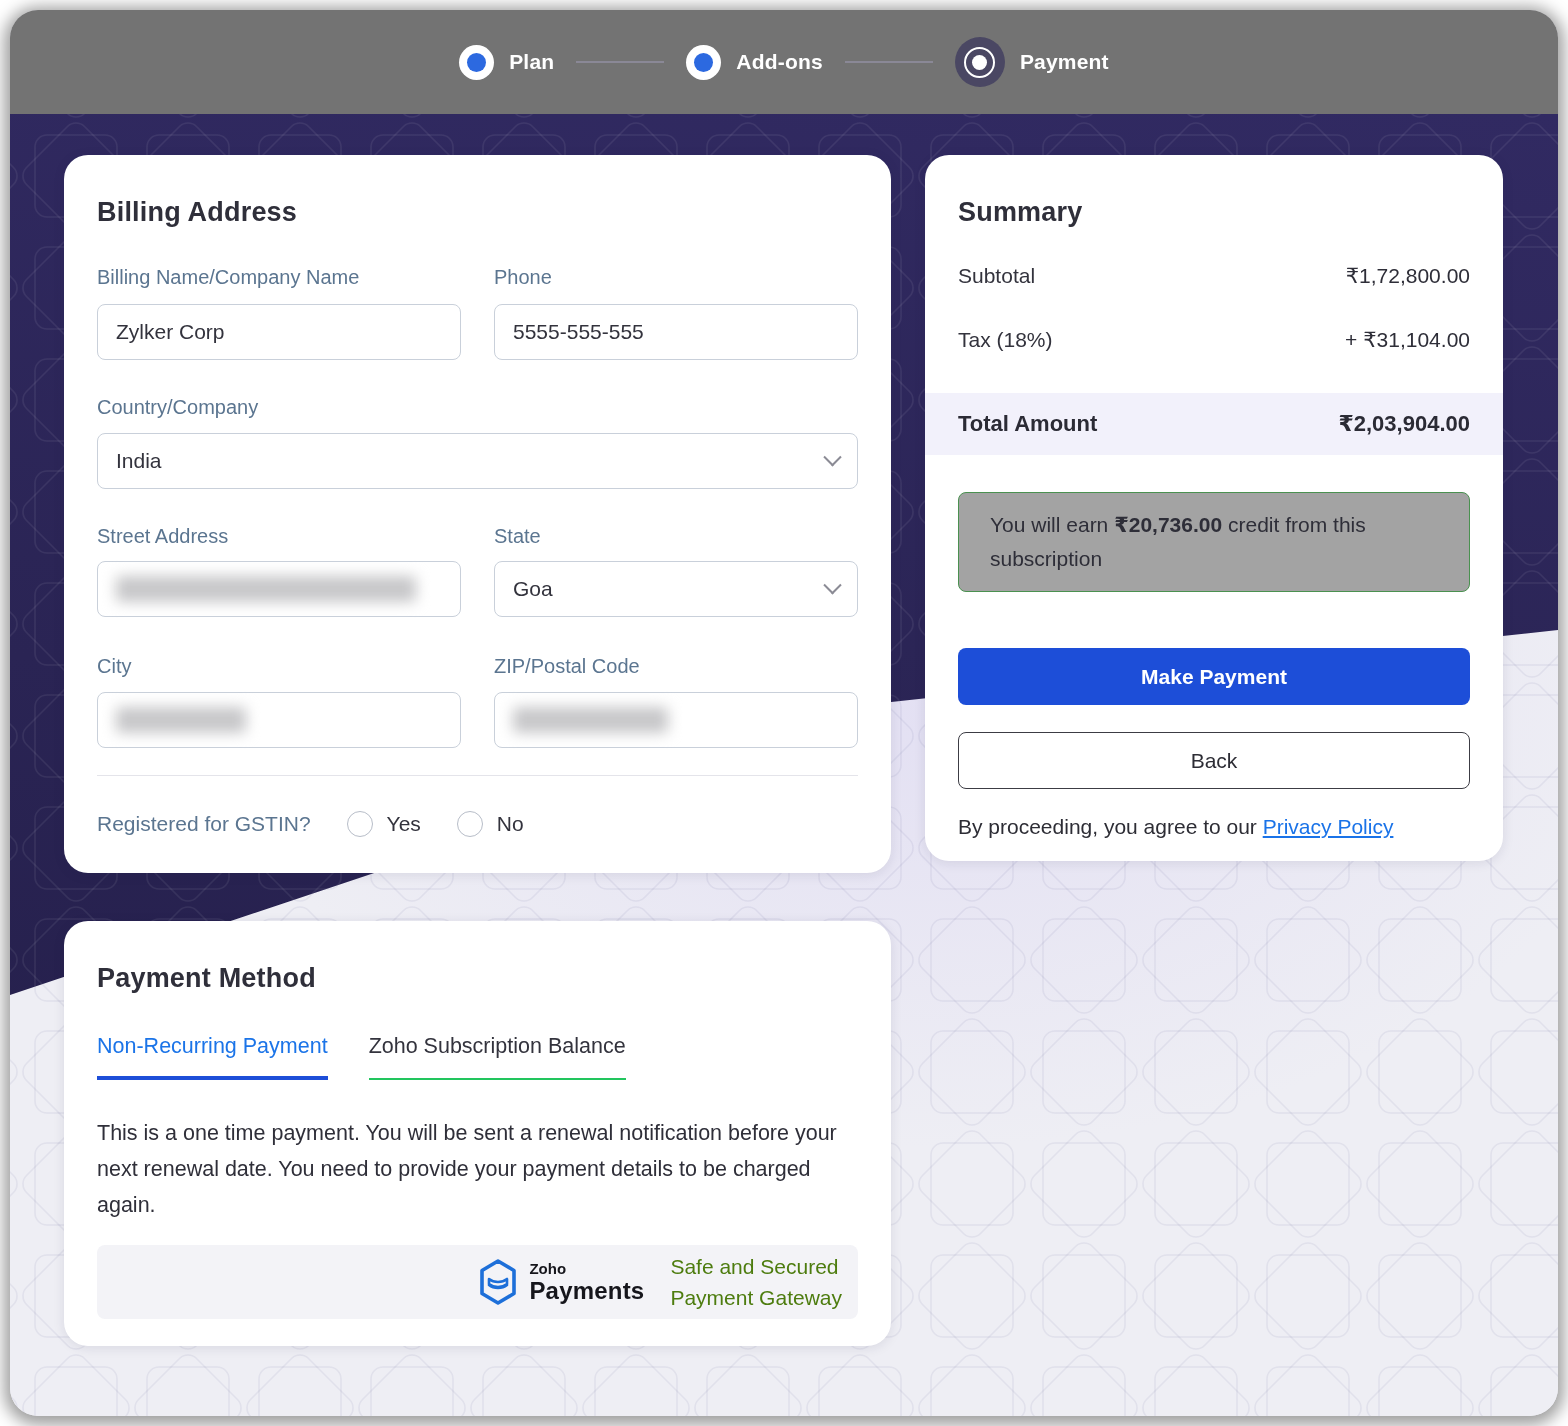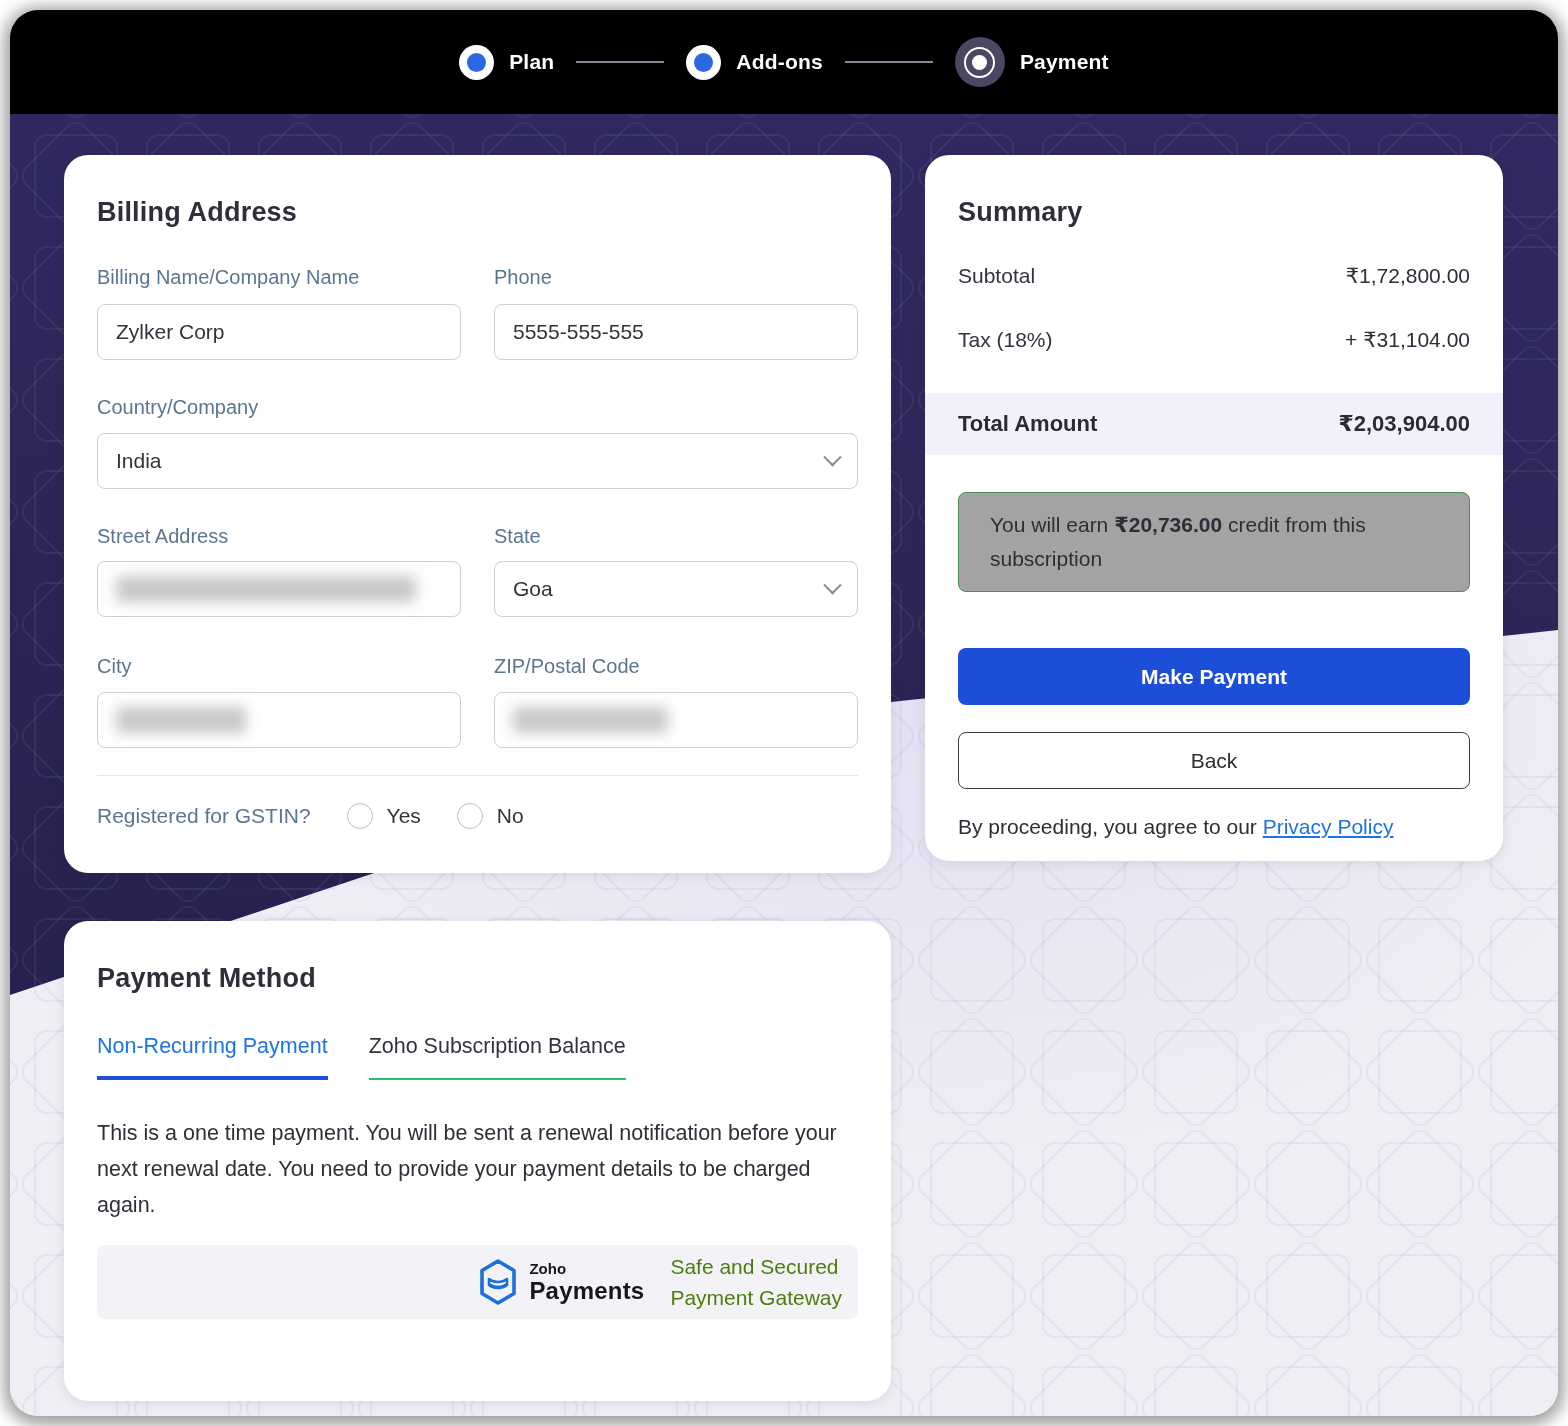--- a/index.html
+++ b/index.html
@@ -14,21 +14,21 @@
   .window {
     position: absolute; inset: 10px;
     border-radius: 28px;
     overflow: hidden;
     background: #eeeef4;
     box-shadow: 0 3px 16px 6px rgba(0,0,0,0.38);
   }
   
   .header {
     height: 104px;
-    background: #000000;
+    background: #737373;
     display: flex; align-items: center; justify-content: center;
     position: relative; z-index: 3;
   }
   .stepper { display: flex; align-items: center; }
   .step { display: flex; align-items: center; }
   .step-label { color: #ffffff; font-size: 21px; font-weight: bold; margin-left: 15px; letter-spacing: .2px; }
   .dot-done {
     width: 35px; height: 35px; border-radius: 50%;
     background: #ffffff; display: flex; align-items: center; justify-content: center;
     flex: 0 0 auto;
@@ -88,21 +88,21 @@
   input.input { outline: none; }
   .select { justify-content: space-between; cursor: pointer; }
   .chev {
     width: 13px; height: 13px;
     border-right: 2.5px solid #8b8b95; border-bottom: 2.5px solid #8b8b95;
     transform: rotate(45deg) translate(-3px,-3px);
   }
   .blur-bar { height: 26px; border-radius: 4px; background: #c7c7c9; filter: blur(7px); }
   .w-300 { width: 300px; } .w-130 { width: 130px; } .w-155 { width: 155px; }
   .divider { height: 1px; background: #e4e4ea; margin-top: 27px; }
-  .gstin-row { display: flex; align-items: center; margin-top: 27px; }
+  .gstin-row { display: flex; align-items: center; margin-top: 35px; }
   .radio-group { display: flex; align-items: center; margin-left: 36px; cursor: pointer; }
   .radio-circle { width: 26px; height: 26px; border-radius: 50%; border: 1.5px solid #b7bdc8; background: #fff; }
   .radio-text { font-size: 21px; color: #33333d; margin-left: 14px; }
   
   .summary-card { height: 706px; }
   .sum-row { display: flex; justify-content: space-between; align-items: center; font-size: 21px; }
   .sum-row .val { color: #2e2e38; }
   .row-subtotal { margin-top: 36px; }
   .row-tax { margin-top: 40px; }
   .total-band {
@@ -126,21 +126,21 @@
     font-size: 21px; font-weight: bold;
     display: flex; align-items: center; justify-content: center;
     cursor: pointer; border: none;
     font-family: "Liberation Sans", "DejaVu Sans", sans-serif;
   }
   .btn-primary { margin-top: 56px; background: #1d4ed8; color: #ffffff; }
   .btn-secondary { margin-top: 27px; background: #ffffff; color: #2d2d35; border: 1px solid #3c3c44; font-weight: normal; }
   .agree { margin-top: 26px; font-size: 21px; color: #2d2d35; }
   .agree a { color: #1a73e8; text-decoration: underline; cursor: pointer; }
   
-  .pm-card { margin-top: 48px; height: 480px; }
+  .pm-card { margin-top: 48px; height: 425px; }
   .tabs { display: flex; margin-top: 40px; }
   .tab { font-size: 21.5px; padding-bottom: 17px; cursor: pointer; }
   .tab + .tab { margin-left: 41px; }
   .tab-active { color: #1b74e8; border-bottom: 4px solid #1d4ed8; }
   .tab-inactive { color: #33333d; border-bottom: 2px solid #22c55e; }
   .pm-desc { margin-top: 35px; font-size: 21.5px; line-height: 36px; color: #2f2f39; max-width: 756px; }
   .gateway-strip {
     margin-top: 22px; height: 74px;
     background: #f3f3f7; border-radius: 8px;
     display: flex; align-items: center; justify-content: flex-end;

